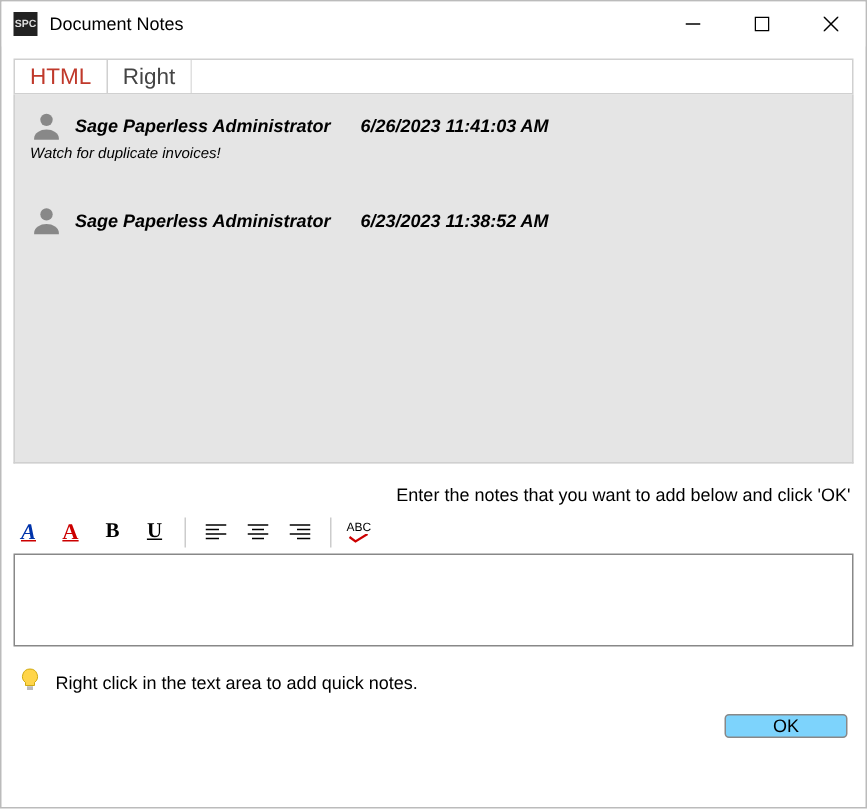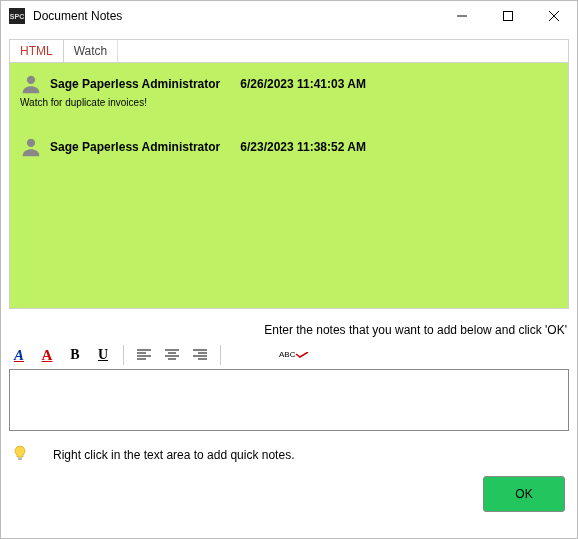--- a/index.html
+++ b/index.html
@@ -41,35 +41,36 @@
     border: 1px solid #d0d0d0;
     height: 24px;
     display:flex;
     align-items:center;
     background:#fff;
   }
   .tab {
     padding: 4px 10px;
     height: 100%;
     display:flex;align-items:center;
-    font-size:12px;
+    font-size:15px;
     color:#444;
     border-right: 1px solid #e0e0e0;
   }
   .tab.active {
     color: #c0392b;
     border-right: 1px solid #d0d0d0;
     background:#fff;
   }
   .notes-pane {
     border: 1px solid #d0d0d0;
     border-top: none;
     height: 246px;
     padding: 10px 10px;
-    background:#bef264;
+    background:#e5e5e5;
+    font-style:italic;
   }
   .note {
     margin-bottom: 28px;
   }
   .note-head {
     display:flex;
     align-items:center;
   }
   .note-head .user-icon {
     width: 22px; height: 22px; margin-right: 8px;
@@ -113,31 +114,31 @@
   .under-sample{font-weight:bold;text-decoration:underline;font-size:14px;}
   .spell-sample{font-size:11px;font-family:Arial,sans-serif;}
   .editor {
     border: 1px solid #888;
     height: 62px;
     background:#fff;
   }
   .tip-row {
     display:flex;align-items:center;
     padding: 14px 4px 12px 4px;
-    gap: 26px;
+    gap: 10px;
   }
   .button-row {
     display:flex;justify-content:flex-end;
     padding: 0 4px 0 0;
   }
   .ok-button {
-    width: 82px; height: 36px;
+    width: 82px; height: 16px;
     border: 1px solid #888;
     border-radius: 3px;
-    background:#22c55e;
+    background:#7dd3fc;
     display:flex;align-items:center;justify-content:center;
     font-size:12px;
   }
 </style>
 </head>
 <body>
 
 <div class="titlebar">
   <div class="app-icon">SPC</div>
   <div class="title">Document Notes</div>
@@ -157,21 +158,21 @@
         <line x1="0" y1="0" x2="10" y2="10" stroke="#000" stroke-width="1"></line>
         <line x1="10" y1="0" x2="0" y2="10" stroke="#000" stroke-width="1"></line>
       </svg>
   </div>
 </div>
 
 <div class="content">
 
   <div class="tabs">
     <div class="tab active">HTML</div>
-    <div class="tab">Watch</div>
+    <div class="tab">Right</div>
   </div>
 
   <div class="notes-pane">
     <div class="note">
       <div class="note-head">
         <span class="user-icon">
           <svg viewBox="0 0 24 24" width="22" height="22" fill="#888">
               <circle cx="12" cy="7.5" r="4.5"></circle>
               <path d="M3 21c0-4 4.5-6.5 9-6.5s9 2.5 9 6.5v1H3z"></path>
             </svg>
@@ -232,21 +233,21 @@
     </div>
     <div class="tb-btn">
       <svg width="14" height="12">
           <line x1="0" y1="1" x2="14" y2="1" stroke="#000"></line>
           <line x1="5" y1="4" x2="14" y2="4" stroke="#000"></line>
           <line x1="0" y1="7" x2="14" y2="7" stroke="#000"></line>
           <line x1="5" y1="10" x2="14" y2="10" stroke="#000"></line>
         </svg>
     </div>
     <div class="tb-sep"></div>
-    <div class="tb-btn" style="width:auto;flex-direction:row;line-height:1;margin-left:48px;">
+    <div class="tb-btn" style="width:auto;flex-direction:column;line-height:1;">
       <span class="spell-sample" style="font-size:8px;">ABC</span>
       <svg width="14" height="6">
           <polyline points="1,2 5,5 13,0" fill="none" stroke="#c00" stroke-width="1.5"></polyline>
         </svg>
     </div>
   </div>
 
   <div class="editor" contenteditable="true" style=""></div>
 
   <div class="tip-row">

